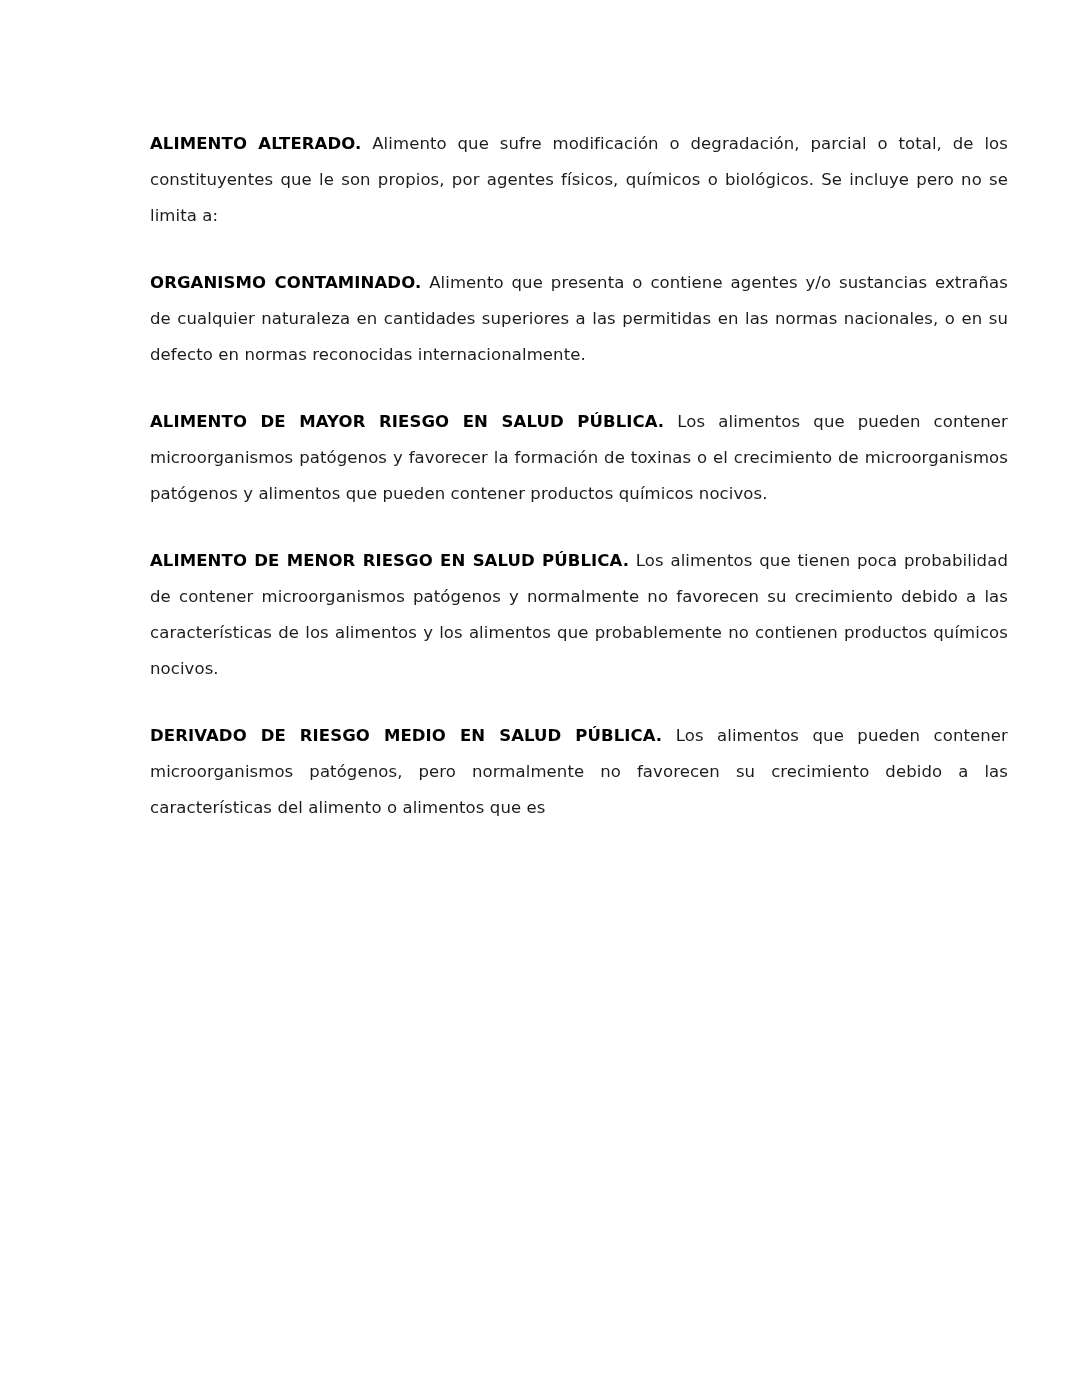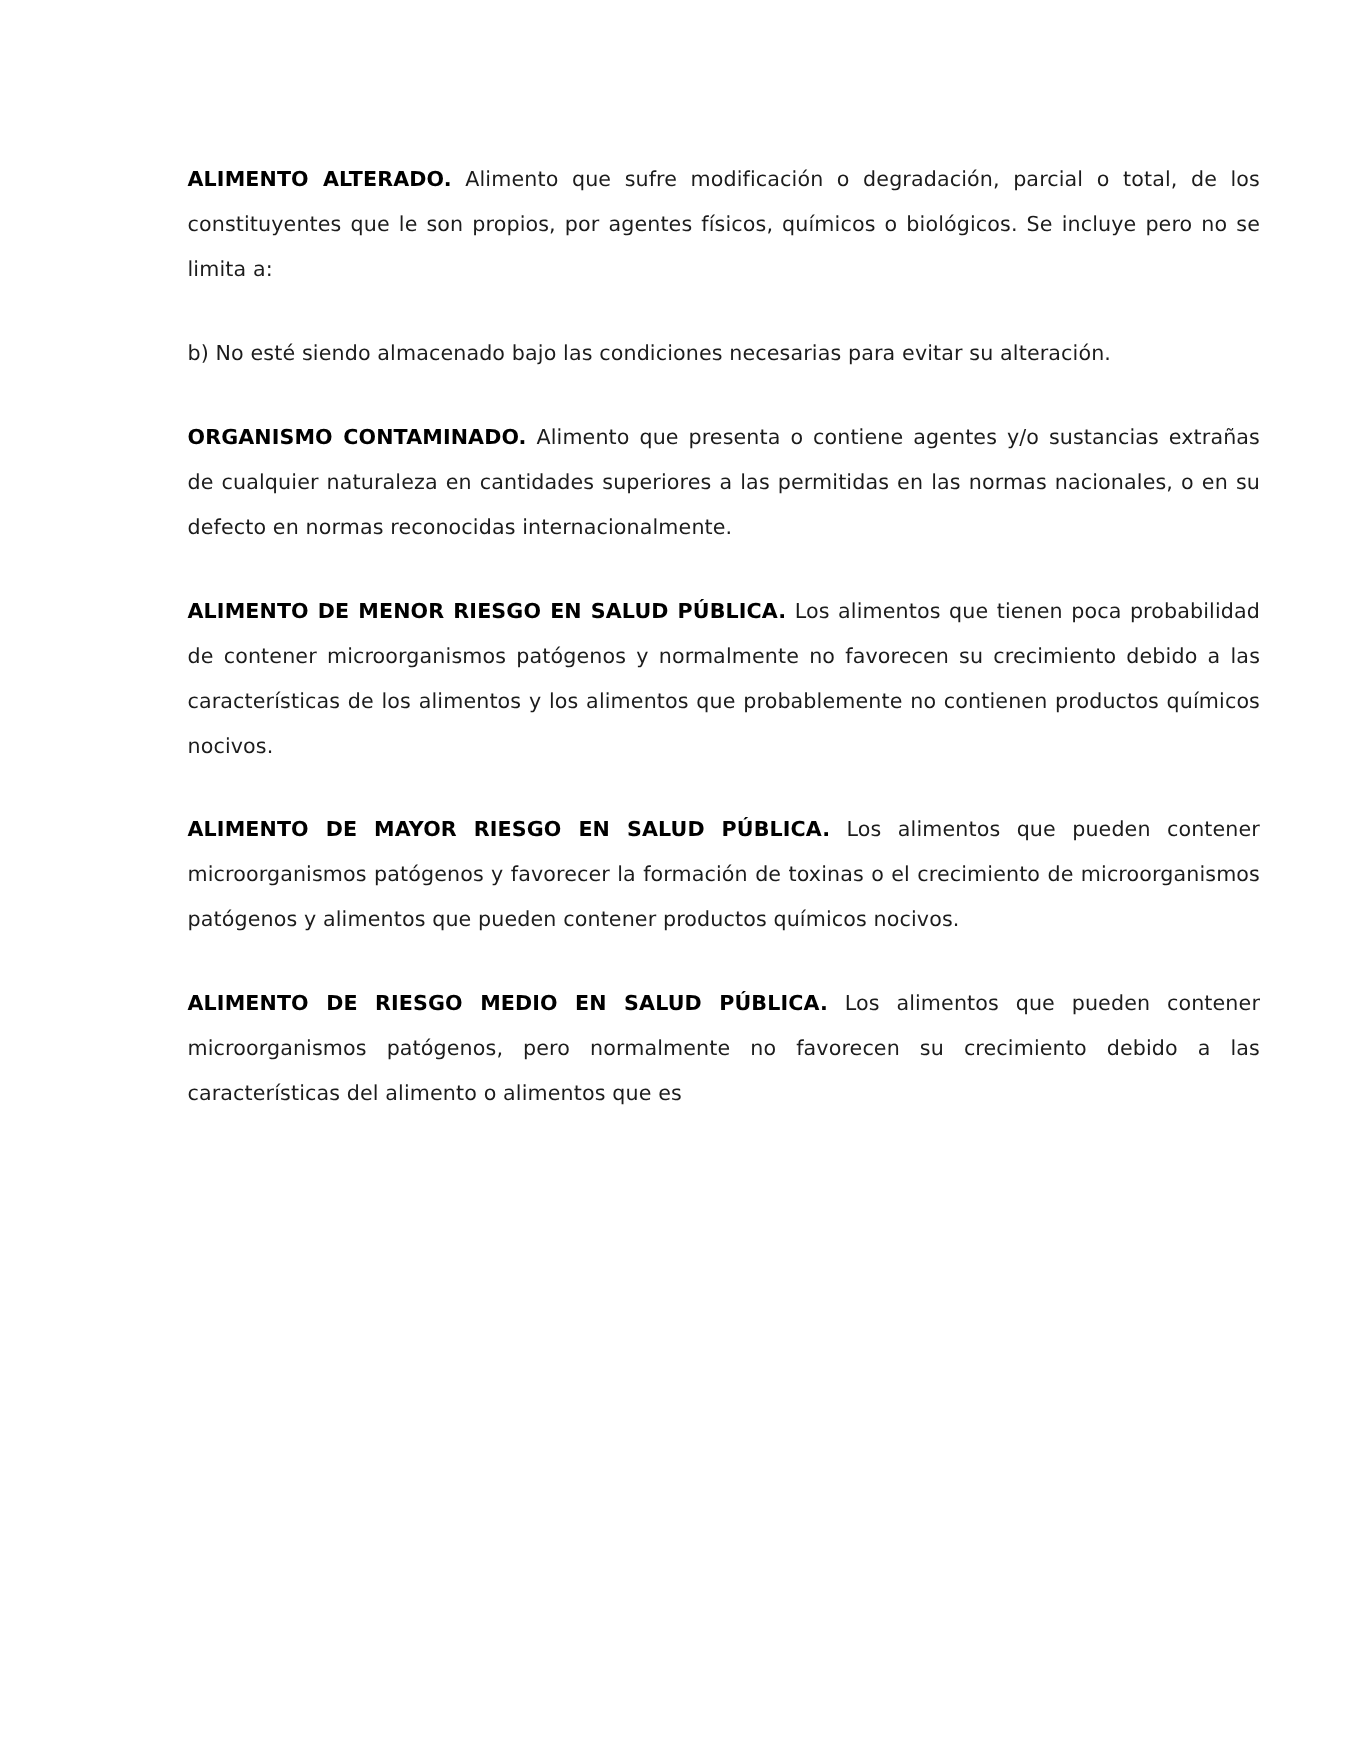--- a/index.html
+++ b/index.html
@@ -34,24 +34,23 @@
   }
 </style>
 </head>
 <body>
 
 <div class="page">
 
   <p class="para"><b>ALIMENTO ALTERADO.</b> <span>Alimento que sufre modificación o degradación, parcial o total, de los constituyentes que le son propios, por agentes físicos, químicos o biológicos. Se incluye pero no se limita a:</span></p>
 
 
-  <p class="para"><span>b) No esté siendo almacenado bajo las condiciones necesarias para evitar su alteración.</span></p>
 
   <p class="para"><b>ORGANISMO CONTAMINADO.</b> <span>Alimento que presenta o contiene agentes y/o sustancias extrañas de cualquier naturaleza en cantidades superiores a las permitidas en las normas nacionales, o en su defecto en normas reconocidas internacionalmente.</span></p>
 
+  <p class="para"><b>ALIMENTO DE MAYOR RIESGO EN SALUD PÚBLICA.</b> <span>Los alimentos que pueden contener microorganismos patógenos y favorecer la formación de toxinas o el crecimiento de microorganismos patógenos y alimentos que pueden contener productos químicos nocivos.</span></p>
+
   <p class="para"><b>ALIMENTO DE MENOR RIESGO EN SALUD PÚBLICA.</b> <span>Los alimentos que tienen poca probabilidad de contener microorganismos patógenos y normalmente no favorecen su crecimiento debido a las características de los alimentos y los alimentos que probablemente no contienen productos químicos nocivos.</span></p>
 
-  <p class="para"><b>ALIMENTO DE MAYOR RIESGO EN SALUD PÚBLICA.</b> <span>Los alimentos que pueden contener microorganismos patógenos y favorecer la formación de toxinas o el crecimiento de microorganismos patógenos y alimentos que pueden contener productos químicos nocivos.</span></p>
 
-
-  <p class="para"><b>ALIMENTO DE RIESGO MEDIO EN SALUD PÚBLICA.</b> <span>Los alimentos que pueden contener microorganismos patógenos, pero normalmente no favorecen su crecimiento debido a las características del alimento o alimentos que es</span></p>
+  <p class="para"><b>DERIVADO DE RIESGO MEDIO EN SALUD PÚBLICA.</b> <span>Los alimentos que pueden contener microorganismos patógenos, pero normalmente no favorecen su crecimiento debido a las características del alimento o alimentos que es</span></p>
 
 </div>
 
 </body></html>

